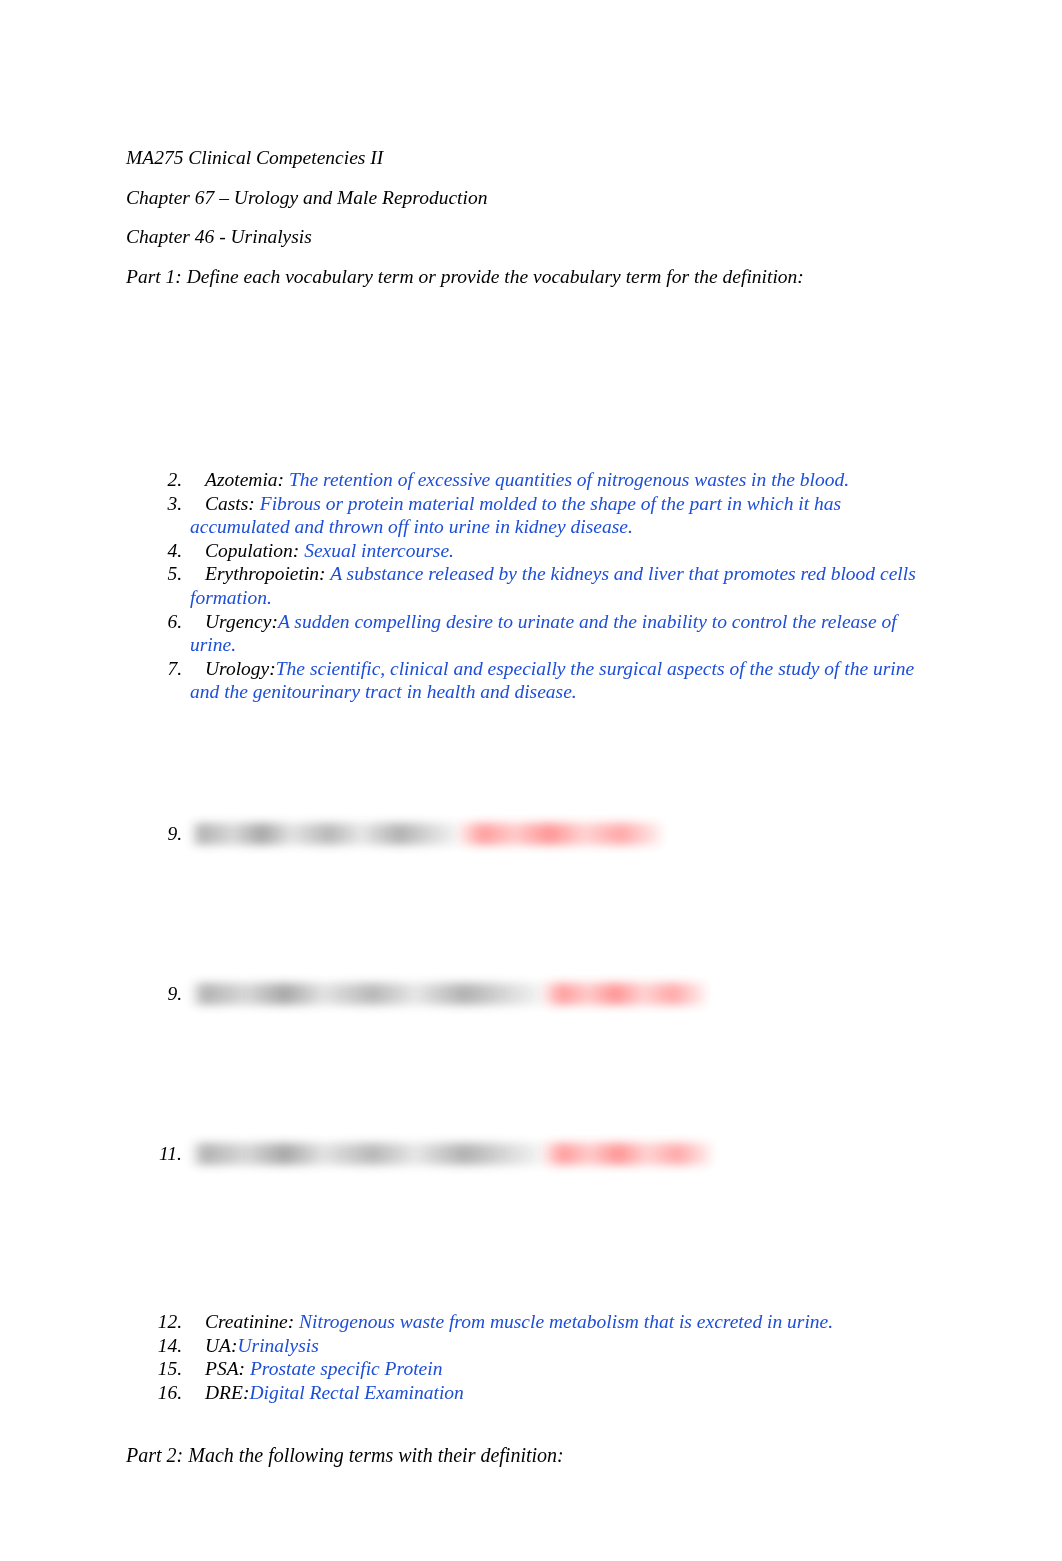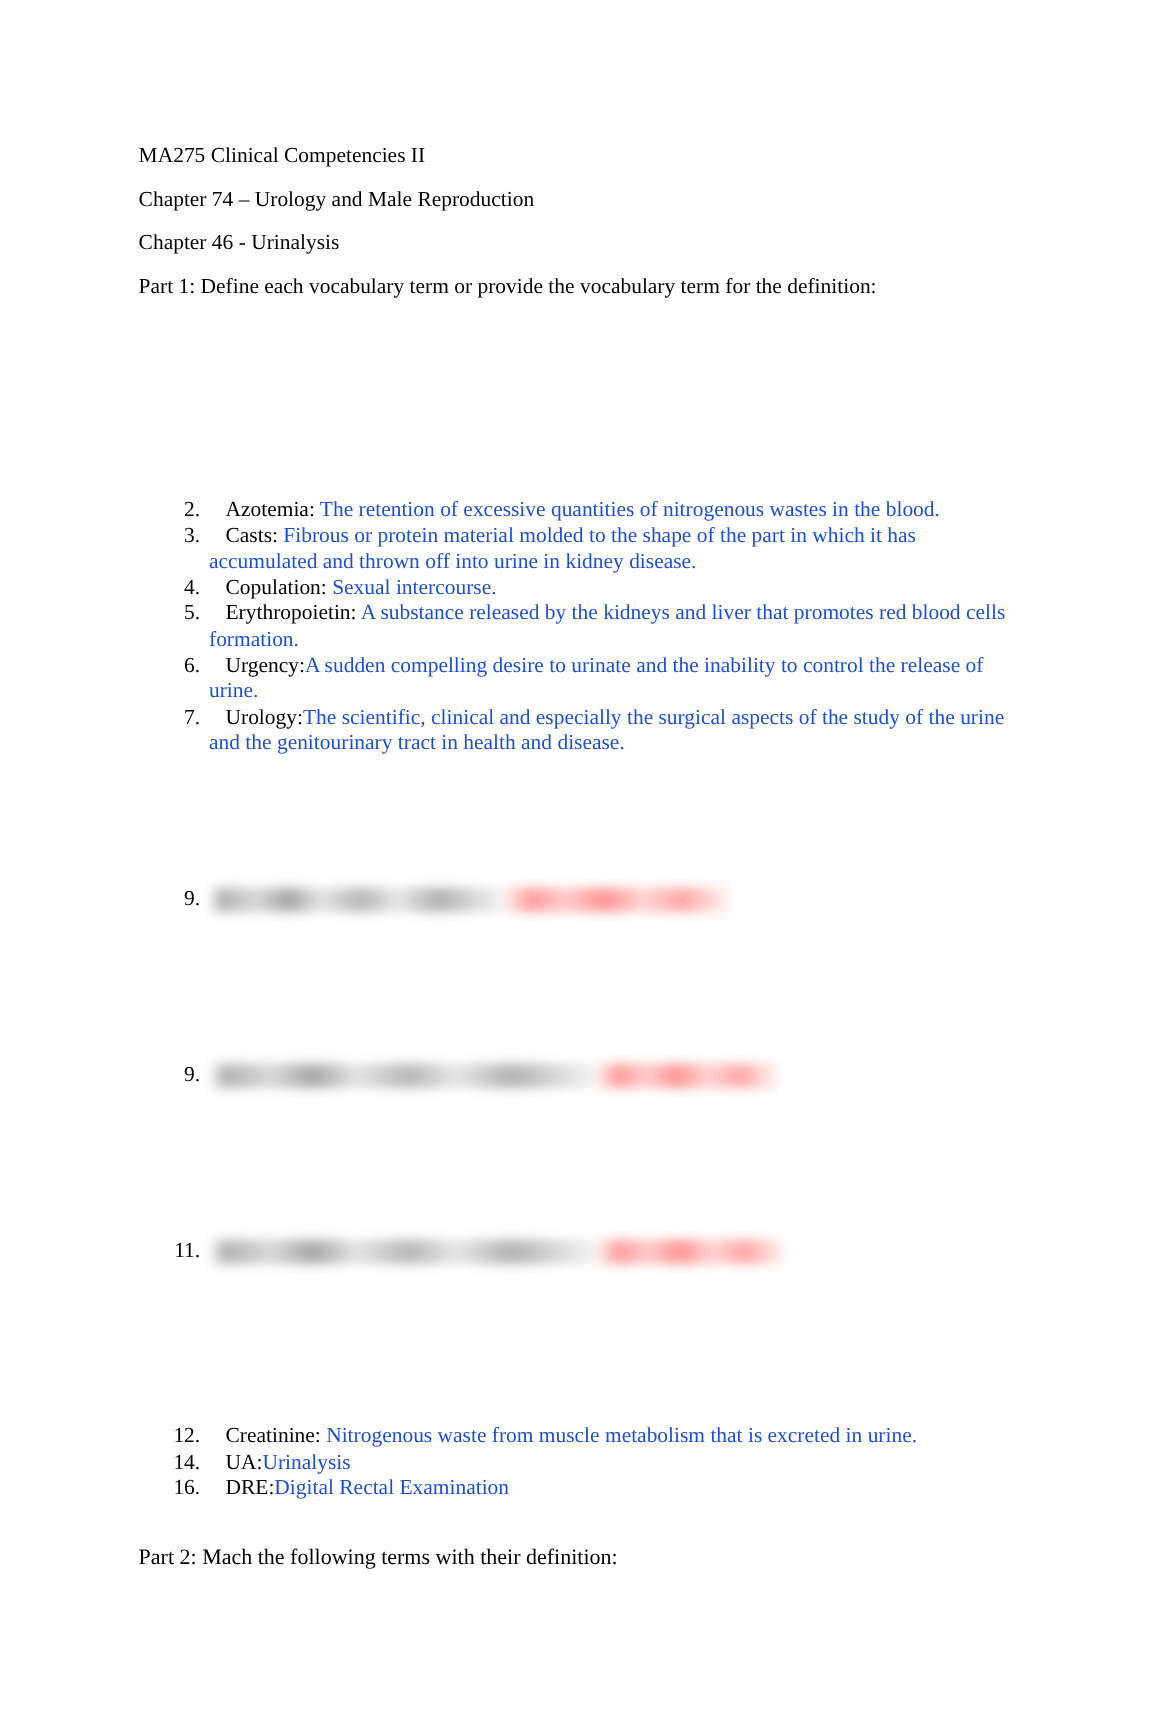--- a/index.html
+++ b/index.html
@@ -18,22 +18,23 @@
   .page {
     position: absolute;
     left: 0; top: 0;
     width: 1062px;
     height: 1561px;
     background: #ffffff;
   }
   .doc-body {
     position: absolute;
     left: 126px;
-    top: 122px;
+    top: 138px;
     width: 810px;
+    font-style: italic;
   }
   .hdr-line {
     font-size: 19.5px;
     line-height: 39.5px;
     color: #000000;
     white-space: nowrap;
   }
   .spacer-top { height: 172px; }
   .vocab-list {
     list-style: none;
@@ -116,21 +117,21 @@
   }
 </style>
 </head>
 <body>
 
 <div class="page">
   <div class="doc-body">
 
     <div>
       <div class="hdr-line">MA275 Clinical Competencies II</div>
-      <div class="hdr-line">Chapter 74 – Urology and Male Reproduction</div>
+      <div class="hdr-line">Chapter 67 – Urology and Male Reproduction</div>
       <div class="hdr-line">Chapter 46 - Urinalysis</div>
       <div class="hdr-line">Part 1: Define each vocabulary term or provide the vocabulary term for the definition:</div>
     </div>
 
     <div class="spacer-top"></div>
 
     <div class="vocab-list">
 
       <div class="vocab-item">
         <span class="num">2.</span><span class="term">Azotemia: </span><span class="answer">The retention of excessive quantities of nitrogenous wastes in the blood.</span>
@@ -188,20 +189,23 @@
 
       <div class="vocab-item">
         <span class="num">12.</span><span class="term">Creatinine: </span><span class="answer">Nitrogenous waste from muscle metabolism that is excreted in urine.</span>
       </div>
 
 
       <div class="vocab-item">
         <span class="num">14.</span><span class="term">UA:</span><span class="answer">Urinalysis</span>
       </div>
 
+      <div class="vocab-item">
+        <span class="num">15.</span><span class="term">PSA: </span><span class="answer">Prostate specific Protein</span>
+      </div>
 
       <div class="vocab-item">
         <span class="num">16.</span><span class="term">DRE:</span><span class="answer">Digital Rectal Examination</span>
       </div>
 
     </div>
 
     <div style="height:40px;"></div>
 
     <div class="footer-line">Part 2: Mach the following terms with their definition:</div>

